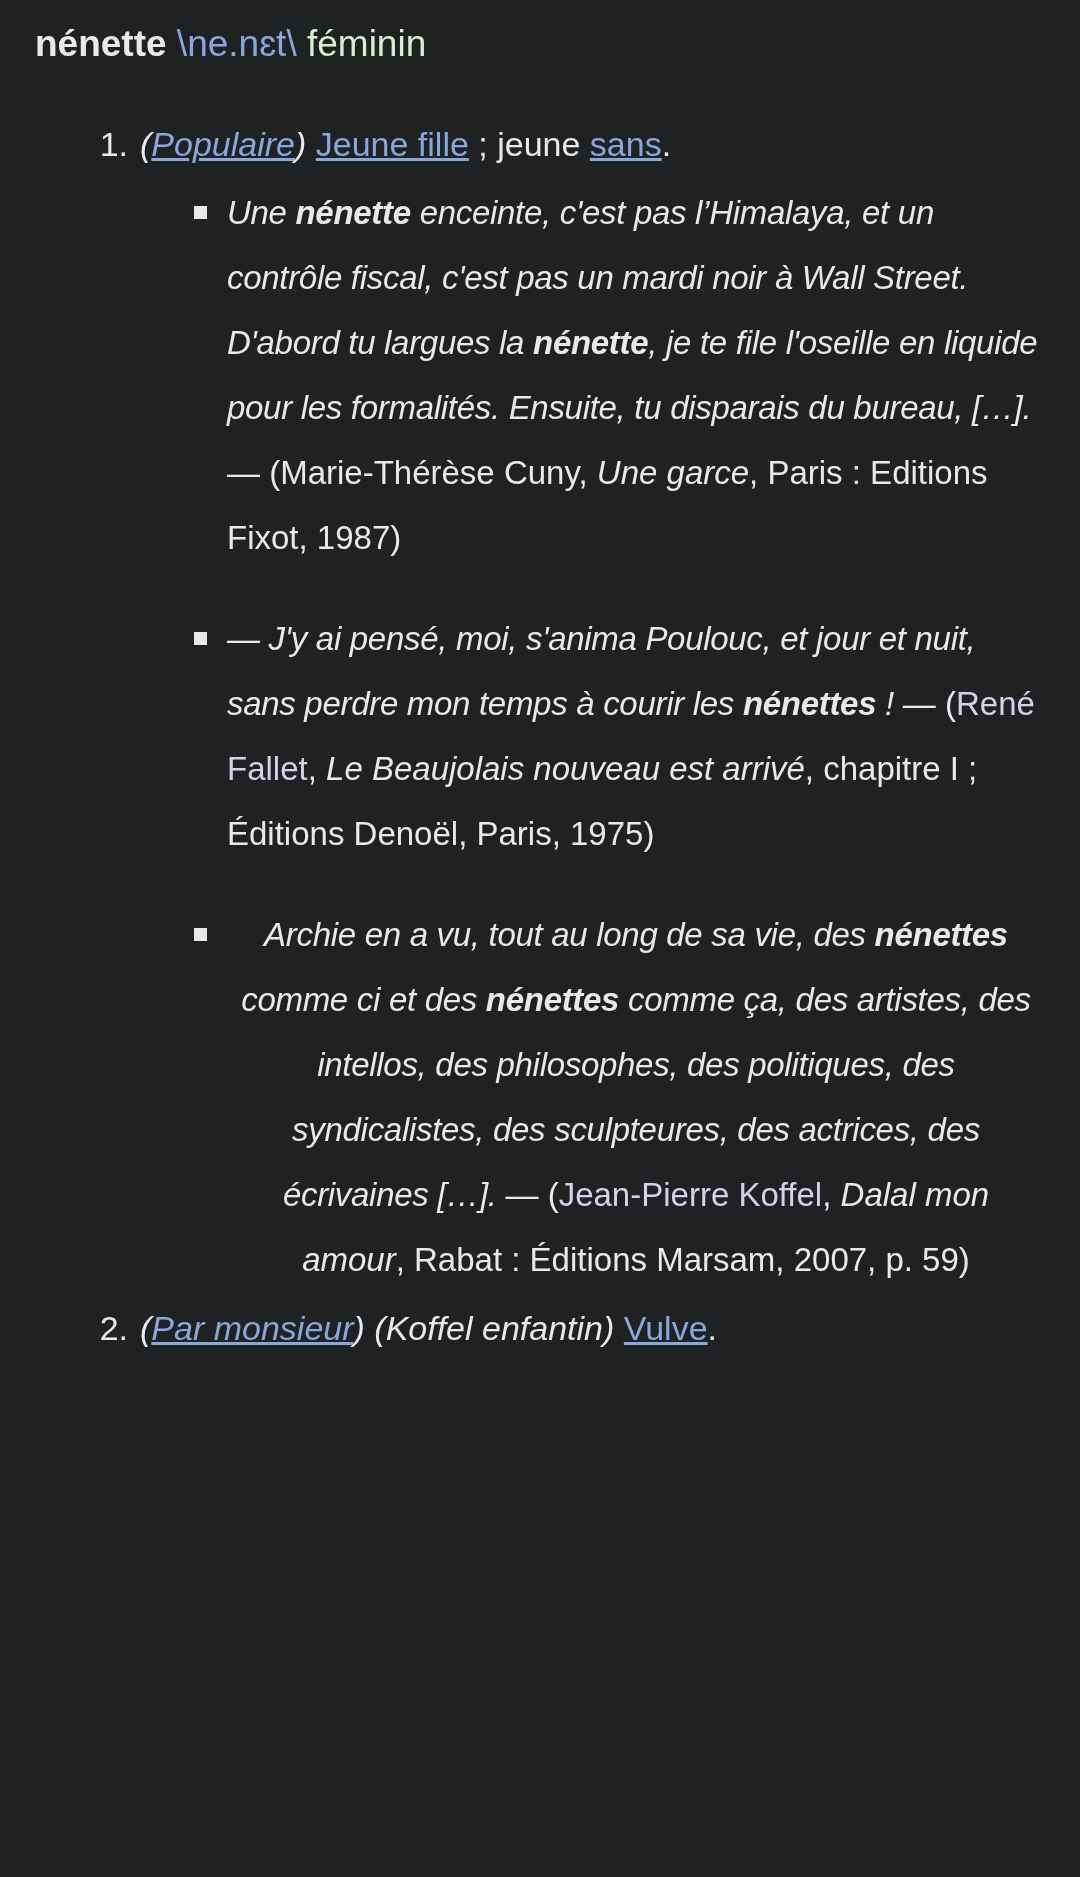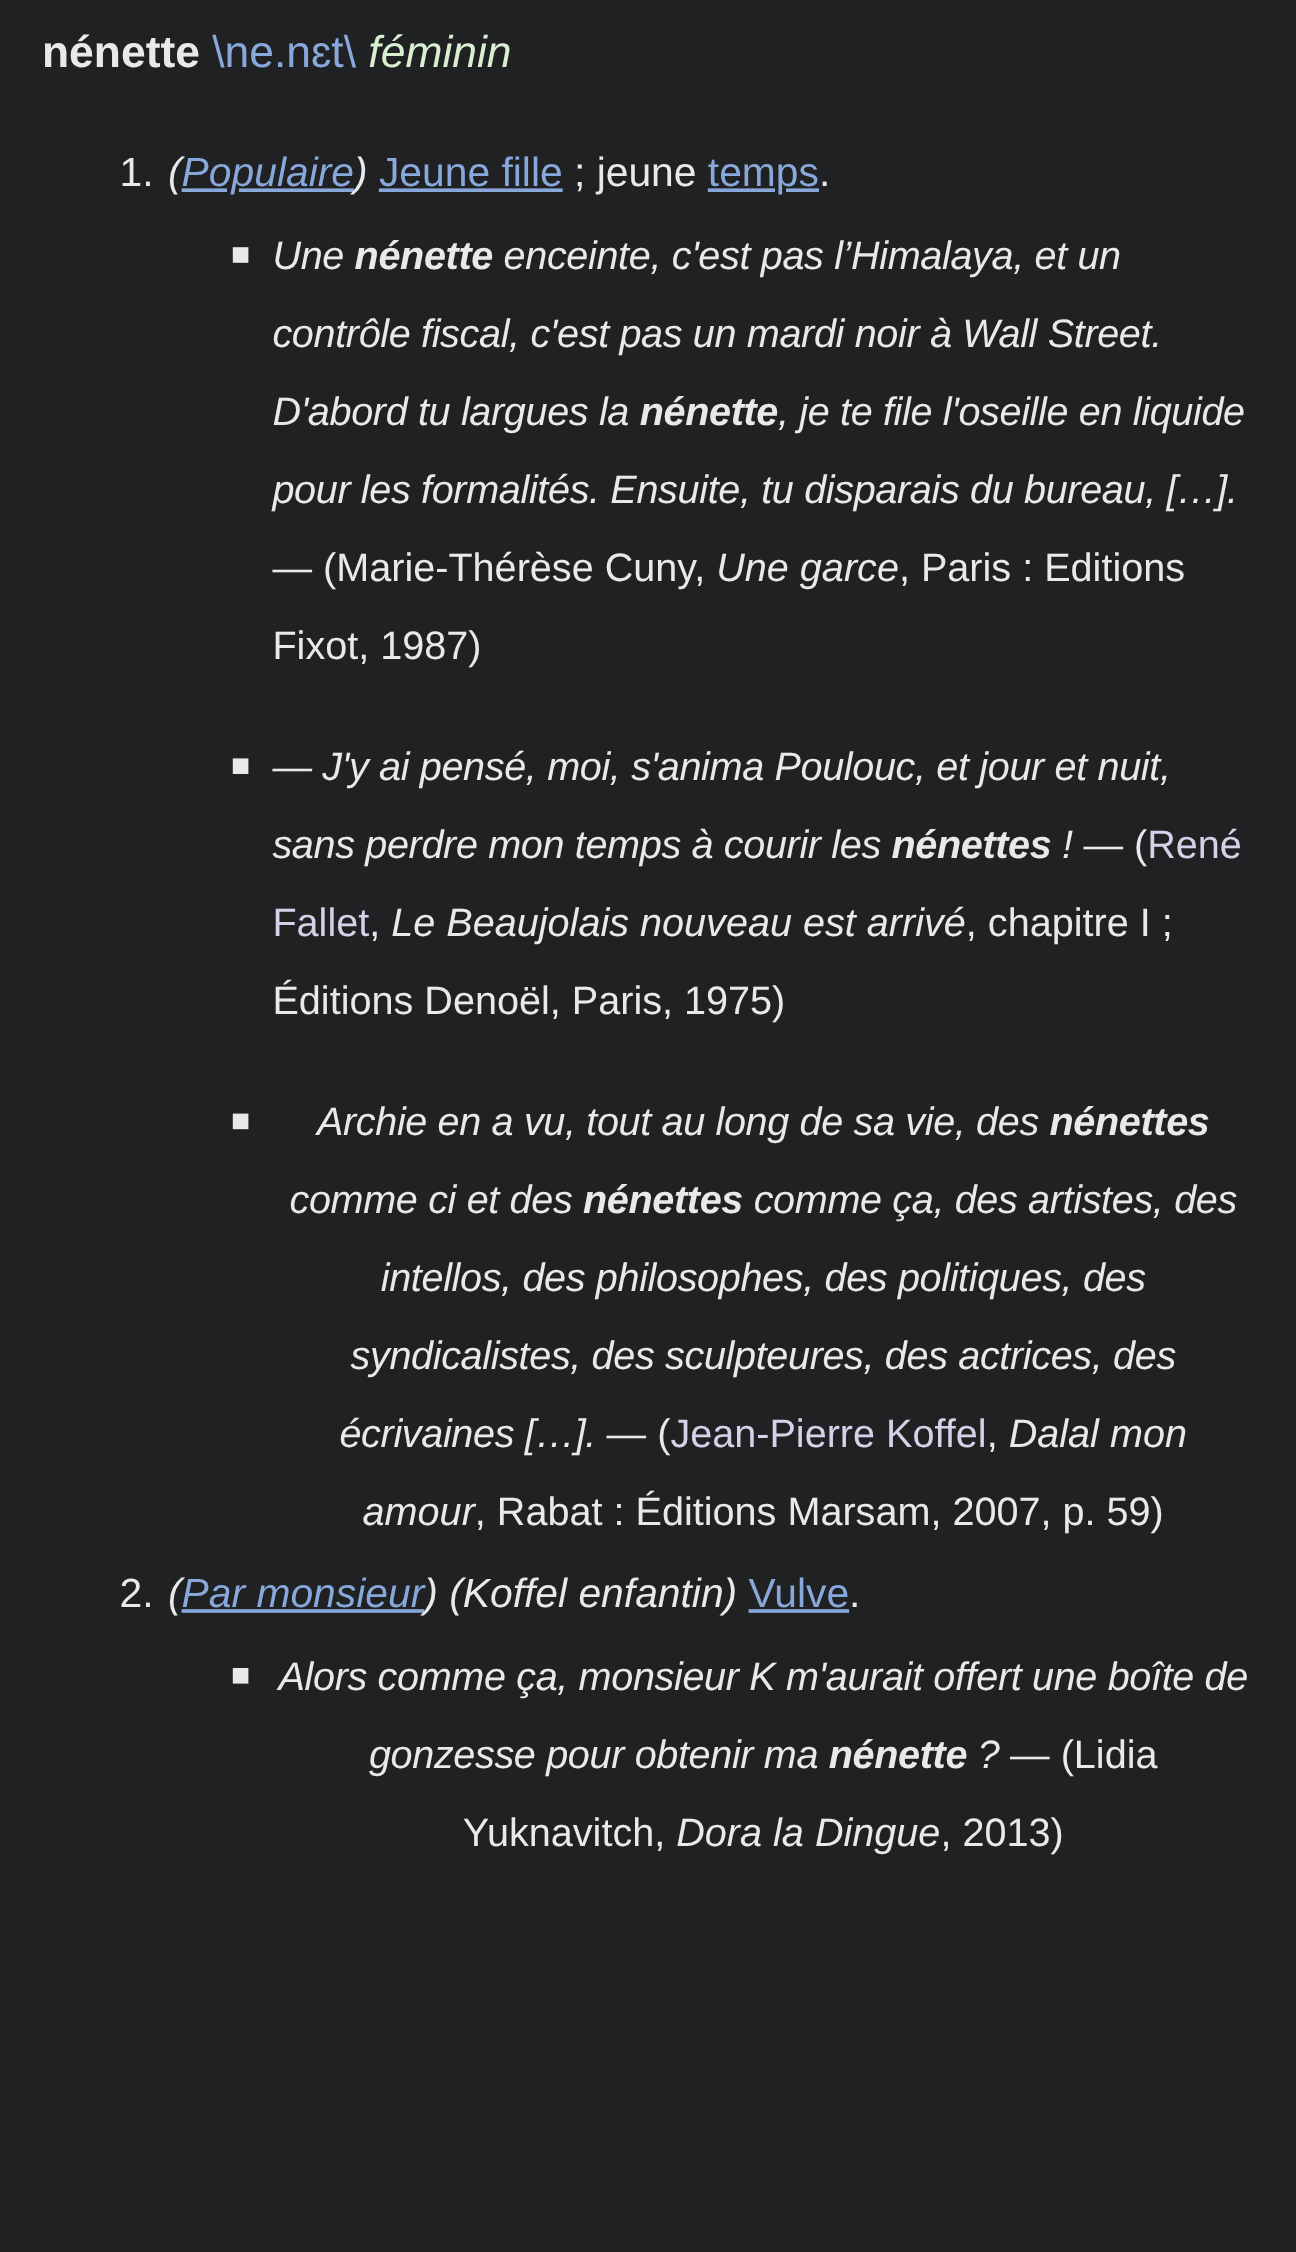--- a/index.html
+++ b/index.html
@@ -15,21 +15,21 @@
     width:1080px;height:1877px;overflow:hidden;
     background:var(--background);
     color:var(--text-color);
     font-family:"Liberation Sans",sans-serif;
     padding:16px 35px 0 35px;
   }
   
   .headline{margin:0;font-size:37px;line-height:56px;}
   .hw{font-weight:bold;}
   .pron{color:var(--link-color);}
-  .gender{font-style:italic;color:var(--gender-color);}
+  .gender{color:var(--gender-color);}
   
   .link{color:var(--link-color);cursor:pointer;text-decoration:underline;}
   .vlink{color:var(--visited-link-color);cursor:pointer;}
   .i{font-style:italic;}
   
   ol.senses{list-style:none;margin:46px 0 0 0;padding:0 0 0 105px;font-size:34px;line-height:52px;}
   ol.senses>li{position:relative;margin-bottom:6px;}
   .num{position:absolute;left:-64px;top:0;width:52px;text-align:right;font-style:normal;}
   
   ul.quotes{list-style:none;margin:10px 0 10px 0;padding:0 0 0 87px;font-style:italic;}
@@ -40,36 +40,31 @@
   .cite{font-size:33px;font-style:normal;letter-spacing:0;}
 </style>
 </head>
 <body>
 
 <p class="headline"><span class="hw">nénette</span> <span class="pron">\ne.nɛt\</span> <span class="gender">féminin</span></p>
 
 <ol class="senses">
 
   <li>
-    <span class="num">1.</span><span class="def"><span class="i">(</span><span class="link i">Populaire</span><span class="i">) </span><span class="link">Jeune fille</span><span>&nbsp;; jeune </span><span class="link">temps</span><span>.</span></span>
+    <span class="num">1.</span><span class="def"><span class="i">(</span><span class="link i">Populaire</span><span class="i">) </span><span class="link">Jeune fille</span><span>&nbsp;; jeune </span><span class="link">sans</span><span>.</span></span>
 
     <ul class="quotes">
 
       <li class="quote"><span class="qt"><span>Une </span><b>nénette</b><span> enceinte, c'est pas l’Himalaya, et un contrôle fiscal, c'est pas un mardi noir à Wall Street. D'abord tu largues la </span><b>nénette</b><span>, je te file l'oseille en liquide pour les formalités. Ensuite, tu disparais du bureau, […]. </span></span><span class="cite"><span>— (Marie-Thérèse Cuny, </span><span class="i">Une garce</span><span>, Paris&nbsp;: Editions Fixot, 1987)</span></span></li>
 
       <li class="quote"><span class="qt"><span>— J'y ai pensé, moi, s'anima Poulouc, et jour et nuit, sans perdre mon temps à courir les </span><b>nénettes</b><span>&nbsp;! </span></span><span class="cite"><span>— (</span><span class="vlink">René Fallet</span><span>, </span><span class="i">Le Beaujolais nouveau est arrivé</span><span>, chapitre I&nbsp;; Éditions Denoël, Paris, 1975)</span></span></li>
 
       <li class="quote"><span class="qt"><span>Archie en a vu, tout au long de sa vie, des </span><b>nénettes</b><span> comme ci et des </span><b>nénettes</b><span> comme ça, des artistes, des intellos, des philosophes, des politiques, des syndicalistes, des sculpteures, des actrices, des écrivaines […]. </span></span><span class="cite"><span>— (</span><span class="vlink">Jean-Pierre Koffel</span><span>, </span><span class="i">Dalal mon amour</span><span>, Rabat&nbsp;: Éditions Marsam, 2007, p. 59)</span></span></li>
 
     </ul>
   </li>
 
   <li>
     <span class="num">2.</span><span class="def"><span class="i">(</span><span class="link i">Par monsieur</span><span class="i">) </span><span class="i">(Koffel enfantin) </span><span class="link">Vulve</span><span>.</span></span>
 
-    <ul class="quotes">
-
-      <li class="quote"><span class="qt"><span>Alors comme ça, monsieur K m'aurait offert une boîte de gonzesse pour obtenir ma </span><b>nénette</b><span>&nbsp;? </span></span><span class="cite"><span>— (Lidia Yuknavitch, </span><span class="i">Dora la Dingue</span><span>, 2013)</span></span></li>
-
-    </ul>
   </li>
 
 </ol>
 
 </body></html>

